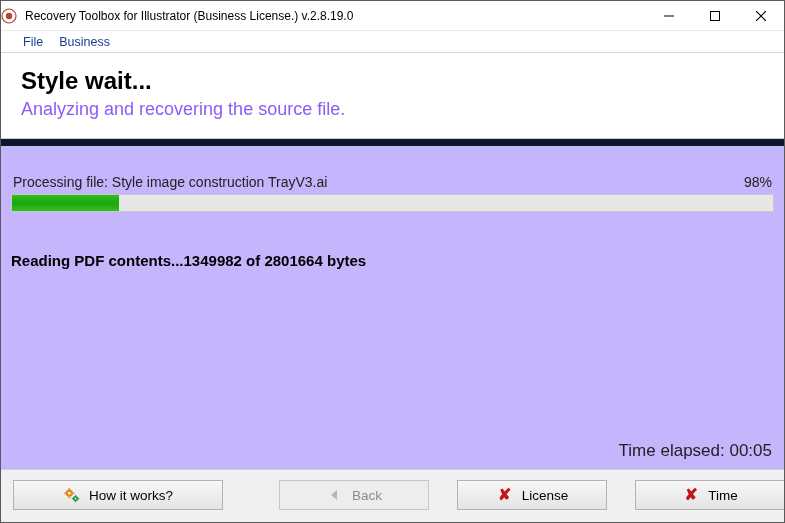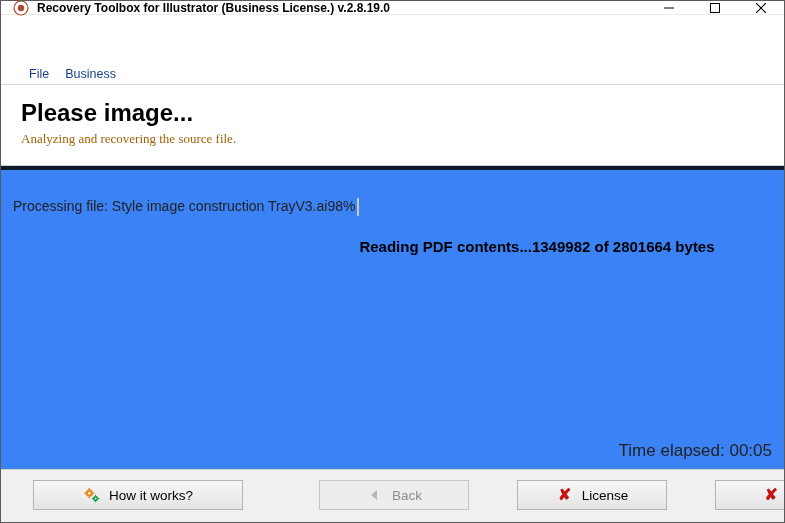--- a/index.html
+++ b/index.html
@@ -9,27 +9,26 @@
     font-size: 13px;
     color: #000;
     background: #fff;
     width: 785px;
     height: 523px;
     border: 1px solid #5a5a5a;
     display: flex;
     flex-direction: column;
   }
   .titlebar {
-    height: 14px;
+    height: 30px;
     display: flex;
     align-items: center;
-    padding-left: 12px;
+    padding-left: 0;
     background: #fff;
     border-bottom: 1px solid #eaeaea;
-    font-weight: bold;
   }
   .titlebar .app-icon {
     width: 16px; height:16px;
     margin-right: 8px;
   }
   .titlebar .title {
     flex: 1;
     font-size: 12px;
     color: #000;
   }
@@ -39,50 +38,48 @@
     display:flex; align-items:center; justify-content:center;
     font-family: "Segoe UI Symbol", sans-serif;
     font-size: 10px;
     color:#000;
   }
   .winbtn svg { pointer-events:none; }
   .menubar {
     height: 22px;
     display:flex;
     align-items: center;
-    padding: 0 22px;
+    padding: 0 16px;
     gap: 4px;
     font-size: 12.5px;
     color: #1a3e8b;
     border-bottom: 1px solid #d9d9d9;
-    margin-top: 48px;
   }
   .menubar .menuitem { padding: 2px 6px; cursor:default; }
   .header-area {
     padding: 14px 18px 18px 20px;
     border-bottom: 1px solid #d0d0d0;
   }
   .header-area h1 {
     margin:0 0 4px 0;
     font-size: 24px;
     font-weight: 700;
     color:#000;
   }
   .header-area .subtitle {
-    font-size: 13px;
-    color:#a16207;
-    font-family:Liberation Serif, serif;
+    font-size: 18px;
+    color:#8b5cf6;
   }
   .content {
     flex:1;
-    background: #3b82f6;
-    border-top: 4px solid #0f172a;
+    background: #c4b5fd;
+    border-top: 7px solid #0f172a;
     padding: 28px 10px 6px 10px;
     display:flex;
-    flex-direction:row;
+    flex-direction:column;
     position:relative;
   }
   .proc-row {
     display:flex;
     justify-content: space-between;
     font-size: 14px;
     color:#222;
     padding: 0 2px 4px 2px;
   }
   .progress-outer {
@@ -127,21 +124,20 @@
     background: linear-gradient(to bottom,#f7f7f7,#e4e4e4);
     border:1px solid #b3b3b3;
     display:flex;
     align-items:center;
     justify-content:center;
     gap:8px;
     font-size:13.5px;
     color:#000;
     padding: 0 14px;
     cursor:pointer;
-    margin-left:20px;
   }
   .btn.wide { min-width: 210px; }
   .btn.disabled {
     color:#8c8c8c;
     background:#ededed;
     border-color:#c6c6c6;
     cursor:default;
     align-items:center;
   }
   .btn .icn { width:18px; height:18px; display:inline-flex; align-items:center; justify-content:center; }
@@ -177,21 +173,21 @@
     </div>
   </div>
 </div>
 
 <div class="menubar">
   <span class="menuitem">File</span>
   <span class="menuitem">Business</span>
 </div>
 
 <div class="header-area">
-  <h1>Please image...</h1>
+  <h1>Style wait...</h1>
   <div class="subtitle">Analyzing and recovering the source file.</div>
 </div>
 
 <div class="content">
   <div class="proc-row">
     <span>
       <span>Processing file: </span><span>Style image construction TrayV3.ai</span>
     </span>
     <span>98%</span>
   </div>

